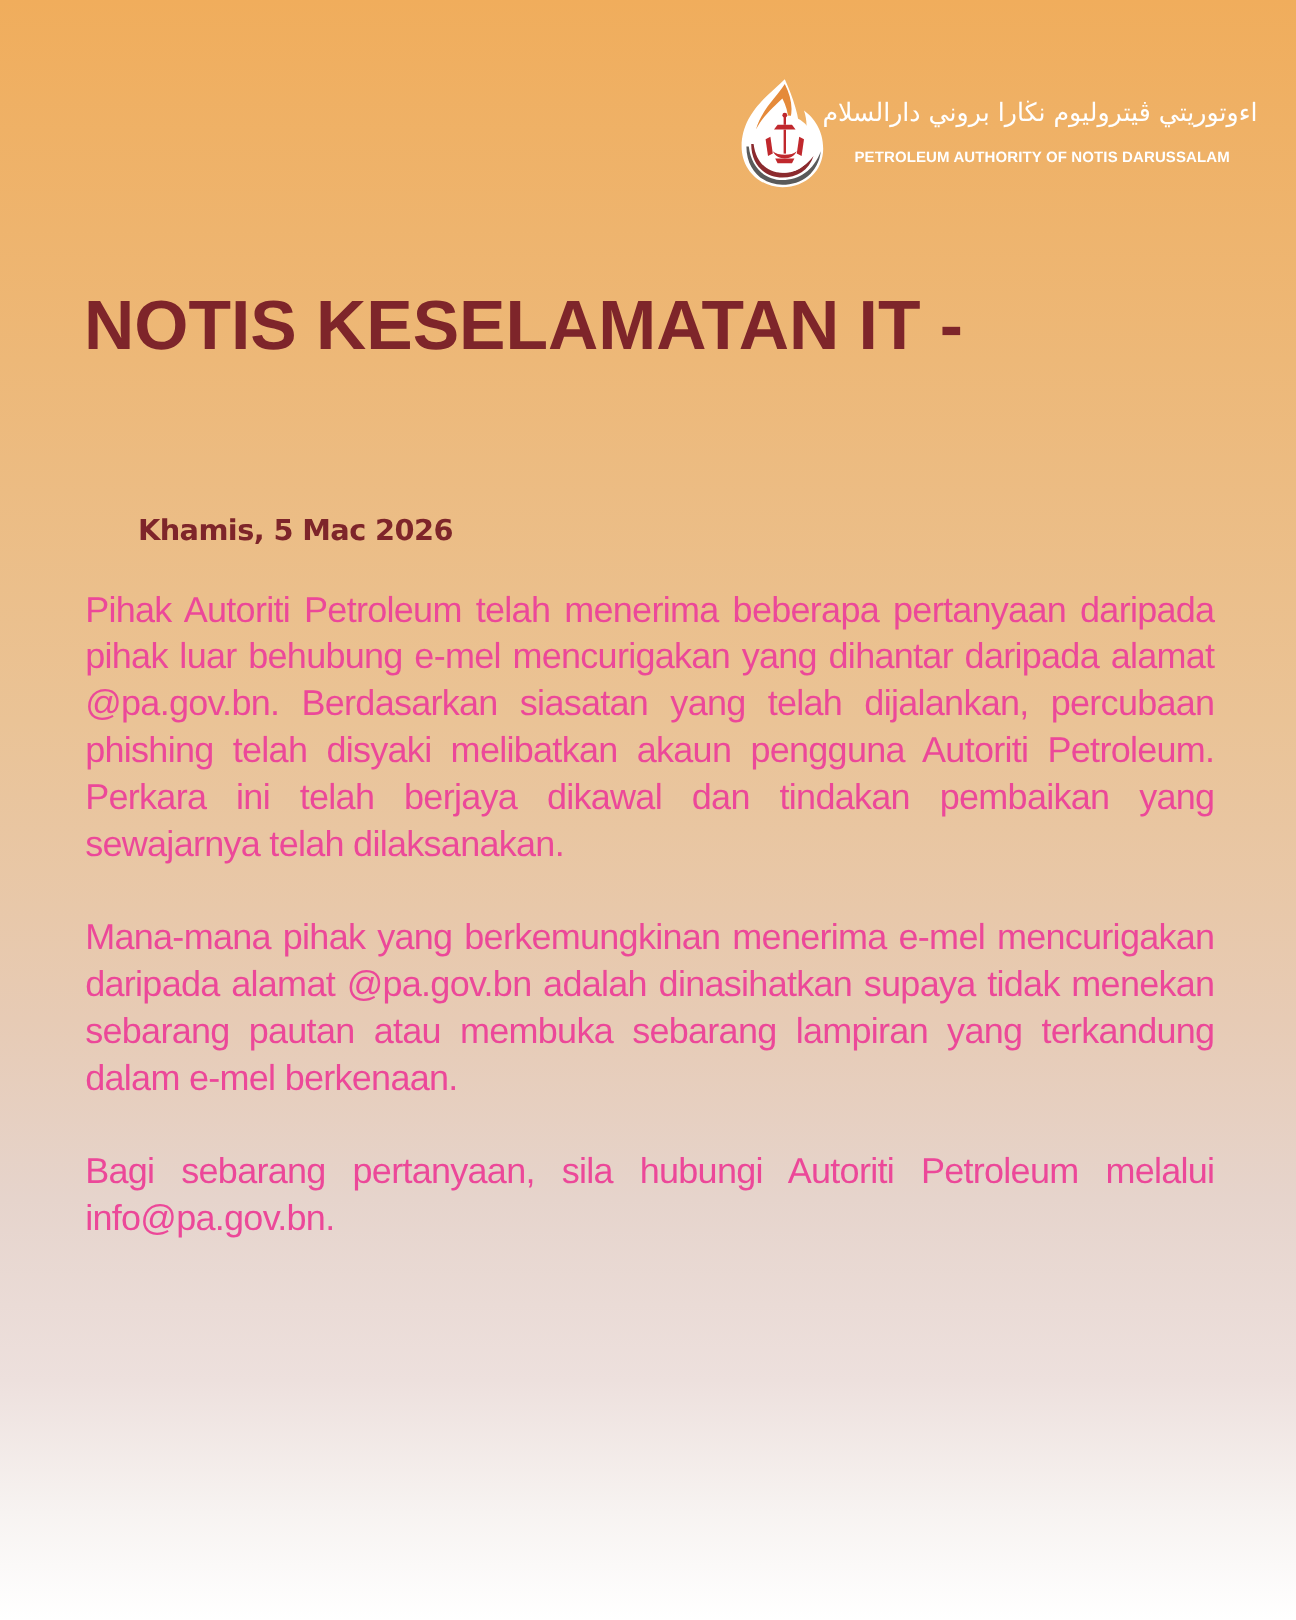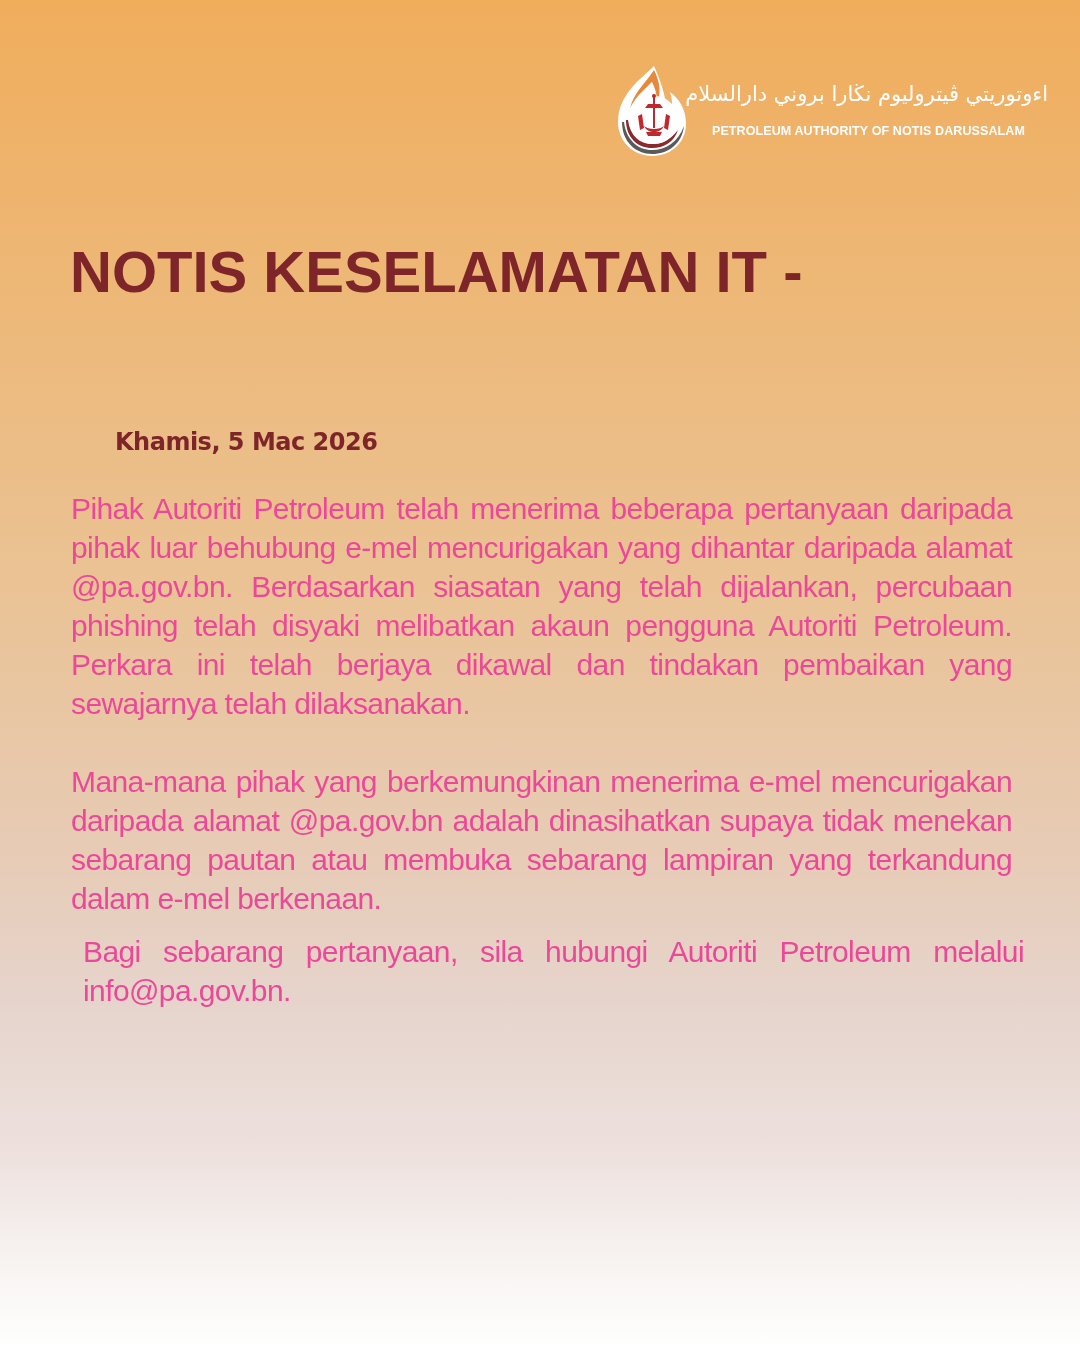--- a/index.html
+++ b/index.html
@@ -89,21 +89,21 @@
       font-family: Liberation Sans, sans-serif;
       font-size: 30px;
       line-height: 39px;
       color: #ec4899;
       text-align: justify;
       letter-spacing: -0.6px;
       word-spacing: 0px;
     }
     .para1 { top: 489px; }
     .para2 { top: 762px; }
-    .para3 { top: 932px; margin-left: 12px; }
+    .para3 { top: 957px; }
   </style>
 </head>
 <body>
 
 <div class="logo">
   <svg class="logo-mark" viewBox="0 0 78 94">
 
     <path d="M42 2 C30 14 6 30 6 58 C6 78 22 92 40 92 C60 92 74 78 74 60 C74 44 66 34 58 28 C62 40 60 50 54 54 C56 38 50 20 42 2 Z" fill="#FFFFFF"></path>
 
     <path d="M42 6 C36 16 22 28 18 44 C24 32 34 24 40 18 C44 26 46 34 44 42 C50 30 48 18 42 6 Z" fill="#E58A3A"></path>

